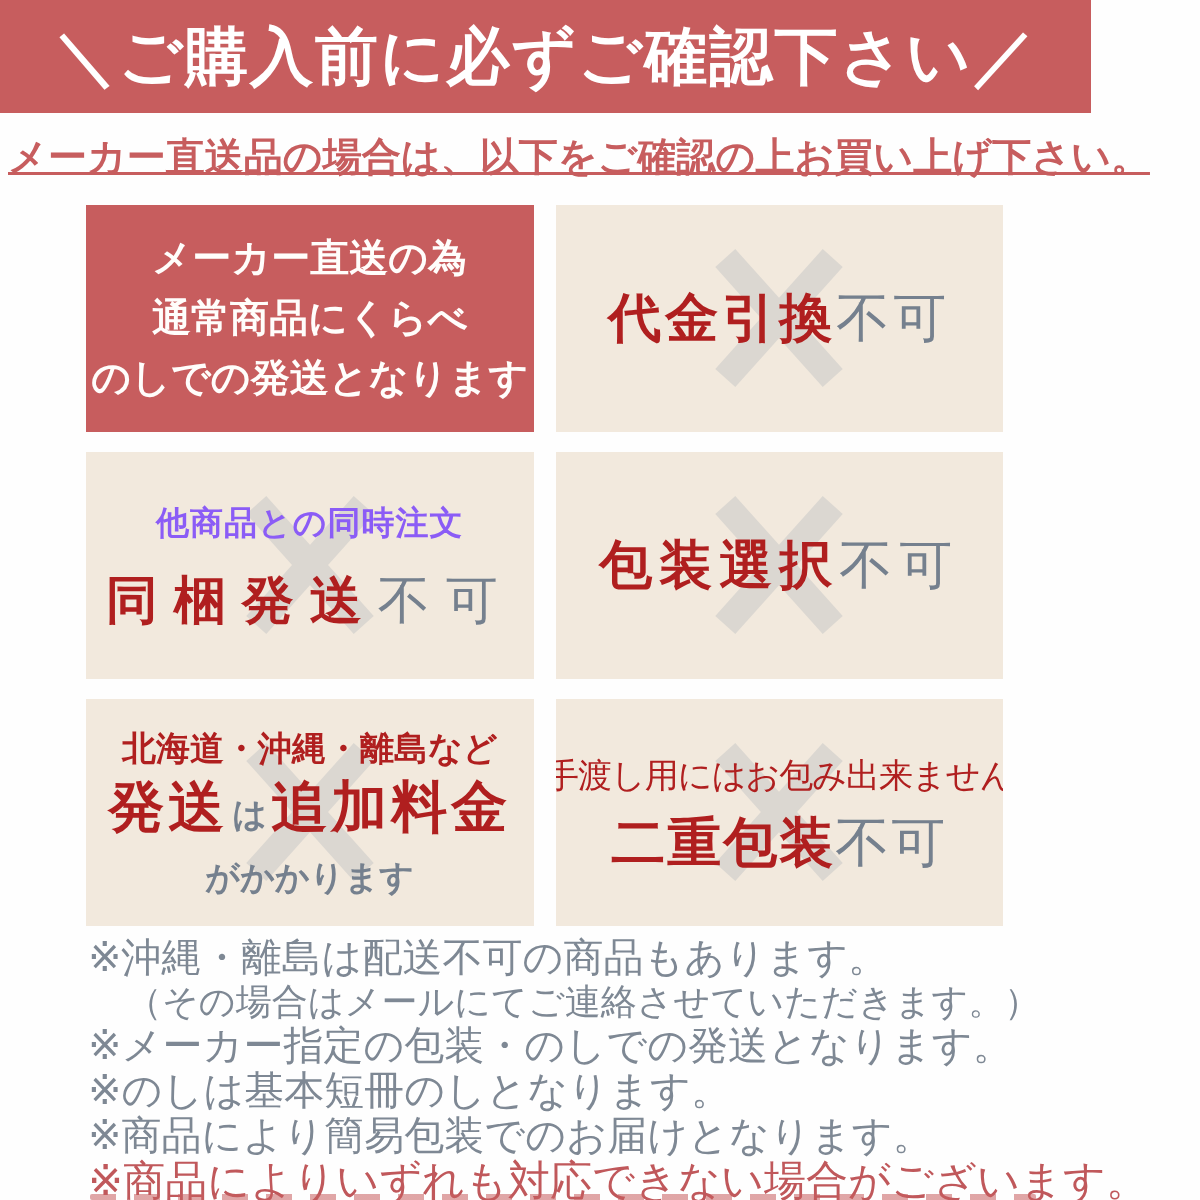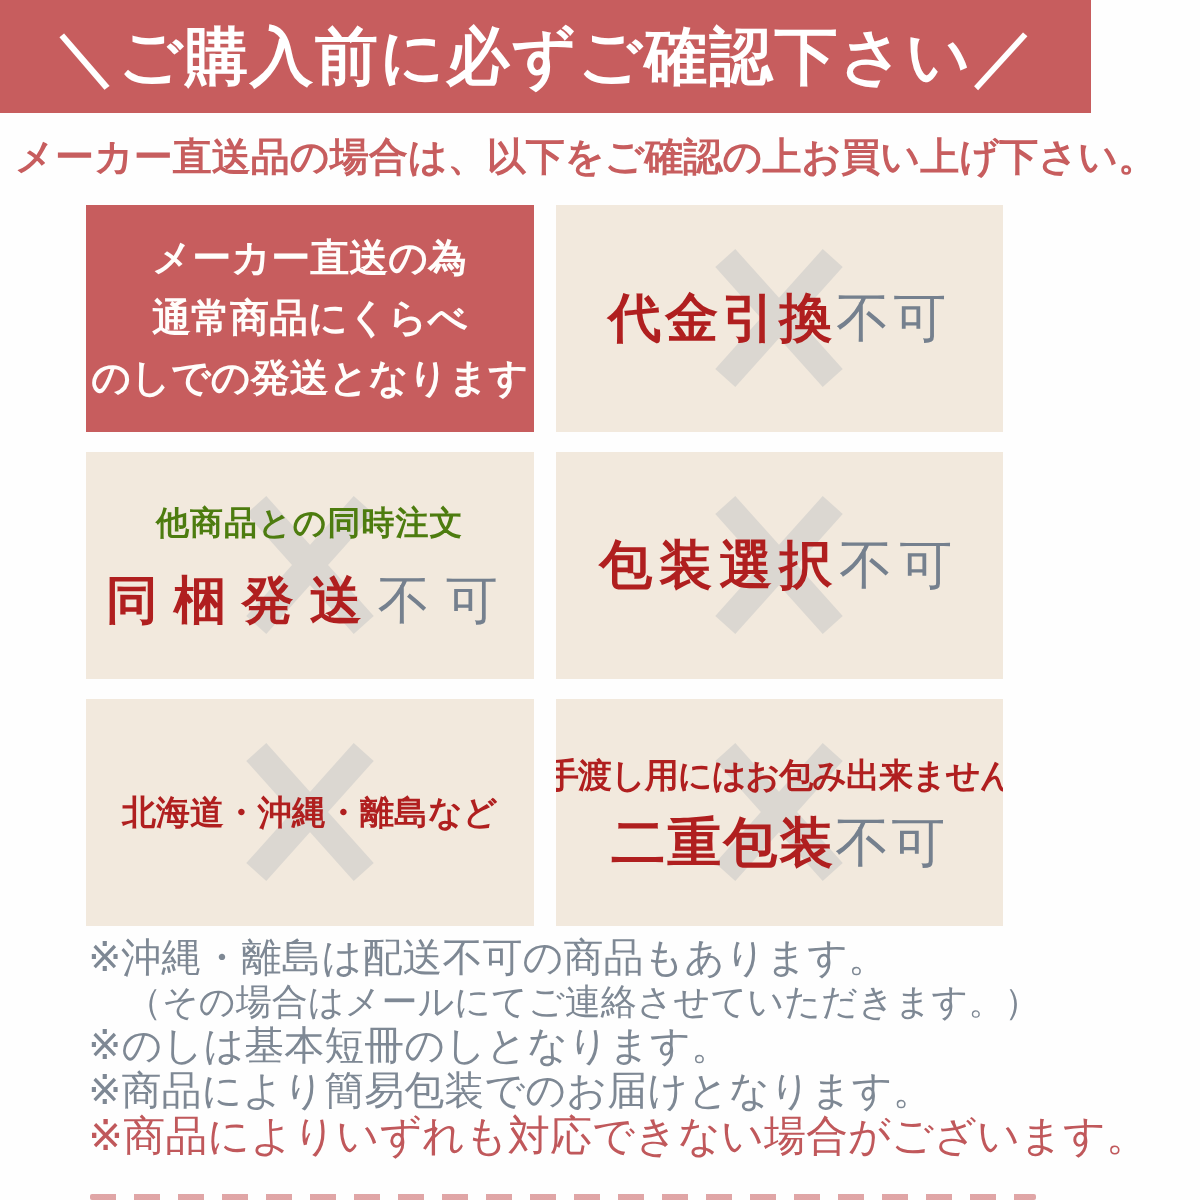--- a/index.html
+++ b/index.html
@@ -14,22 +14,22 @@
     height:113px;background:#c75d5e;
     display:flex;align-items:center;justify-content:center;
   }
   .banner h1{
     margin:0;color:#ffffff;font-size:63px;font-weight:600;
     letter-spacing:2px;line-height:1;white-space:nowrap;
   }
 
   
   .subtitle{
-    margin:21px 0 0 15px;text-align:center;color:#c75d5e;
-    font-size:39px;font-weight:600;line-height:1.2;white-space:nowrap;
+    margin:21px 0 0 8px;text-align:center;color:#c75d5e;
+    font-size:39px;font-weight:600;line-height:1.2;white-space:nowrap;text-decoration:underline;
   }
 
   
   .grid{
     margin:24px 88px 0 86px;
     display:grid;grid-template-columns:1fr 1fr;
     column-gap:22px;row-gap:20px;
   }
   .cell{
     position:relative;height:227px;overflow:hidden;
@@ -47,31 +47,31 @@
 
   .cell .content{position:relative;z-index:1;}
 
   .red-lines{color:#fffdfb;font-size:39px;font-weight:600;line-height:60px;}
 
   .mainline{white-space:nowrap;line-height:1.1;}
   .mainline .red{color:#b01f1f;font-weight:700;}
   .mainline .gray{color:#75808e;font-weight:400;}
 
   .cell-cod .mainline{font-size:53px;letter-spacing:4px;}
-  .cell-bundle .sub{color:#4d7c0f;font-size:33px;font-weight:700;letter-spacing:1px;margin-bottom:26px;}
+  .cell-bundle .sub{color:#8b5cf6;font-size:33px;font-weight:700;letter-spacing:1px;margin-bottom:26px;}
   .cell-bundle .mainline{font-size:52px;letter-spacing:16px;}
   .cell-wrap .mainline{font-size:53px;letter-spacing:7px;}
 
   .cell-remote .sub{color:#b01f1f;font-size:34px;font-weight:700;line-height:47px;}
   .cell-remote .bigline{white-space:nowrap;line-height:64px;margin:3px 0 2px 0;}
   .cell-remote .big{color:#b01f1f;font-size:56px;font-weight:700;letter-spacing:4px;}
   .cell-remote .particle{color:#75808e;font-size:34px;font-weight:700;margin:0 4px;}
   .cell-remote .tail{color:#75808e;font-size:34px;font-weight:700;line-height:44px;}
 
-  .cell-double .sub{color:#b01f1f;font-size:34px;font-weight:700;letter-spacing:-1px;margin-bottom:14px;white-space:nowrap;}
+  .cell-double .sub{color:#b01f1f;font-size:34px;font-weight:400;letter-spacing:-1px;margin-bottom:14px;white-space:nowrap;}
   .cell-double .mainline{font-size:54px;letter-spacing:2px;}
 
   
   .notes{margin:9px 20px 0 88px;}
   .note{
     margin:0;color:#7e8894;font-size:40px;font-weight:500;
     line-height:45px;white-space:nowrap;
   }
   .note.paren{font-size:36px;line-height:43px;padding-left:38px;}
   .note.red{color:#c0585b;font-size:42px;letter-spacing:0;}
@@ -138,20 +138,24 @@
       </div>
     </div>
 
     <div class="cell cell-cream cell-remote">
       <svg class="xmark" viewBox="0 0 100 100">
         <line x1="16" y1="12" x2="84" y2="88" stroke="#dbd7d1" stroke-width="17"></line>
         <line x1="84" y1="12" x2="16" y2="88" stroke="#dbd7d1" stroke-width="17"></line>
       </svg>
       <div class="content">
         <div class="sub">北海道・沖縄・離島など</div>
+        <div class="bigline">
+          <span class="big">発送</span><span class="particle">は</span><span class="big">追加料金</span>
+        </div>
+        <div class="tail">がかかります</div>
       </div>
     </div>
 
     <div class="cell cell-cream cell-double">
       <svg class="xmark" viewBox="0 0 100 100">
         <line x1="16" y1="12" x2="84" y2="88" stroke="#dbd7d1" stroke-width="17"></line>
         <line x1="84" y1="12" x2="16" y2="88" stroke="#dbd7d1" stroke-width="17"></line>
       </svg>
       <div class="content">
         <div class="sub">手渡し用にはお包み出来ません</div>
@@ -159,20 +163,21 @@
           <span class="red">二重包装</span><span class="gray">不可</span>
         </div>
       </div>
     </div>
 
   </div>
 
   <div class="notes">
     <p class="note">※沖縄・離島は配送不可の商品もあります。</p>
     <p class="note paren">（その場合はメールにてご連絡させていただきます。）</p>
+    <p class="note">※メーカー指定の包装・のしでの発送となります。</p>
     <p class="note">※のしは基本短冊のしとなります。</p>
     <p class="note">※商品により簡易包装でのお届けとなります。</p>
     <p class="note red">※商品によりいずれも対応できない場合がございます。</p>
   </div>
 
   <div class="cut-edge"></div>
 
 </div>
 
 </body></html>

